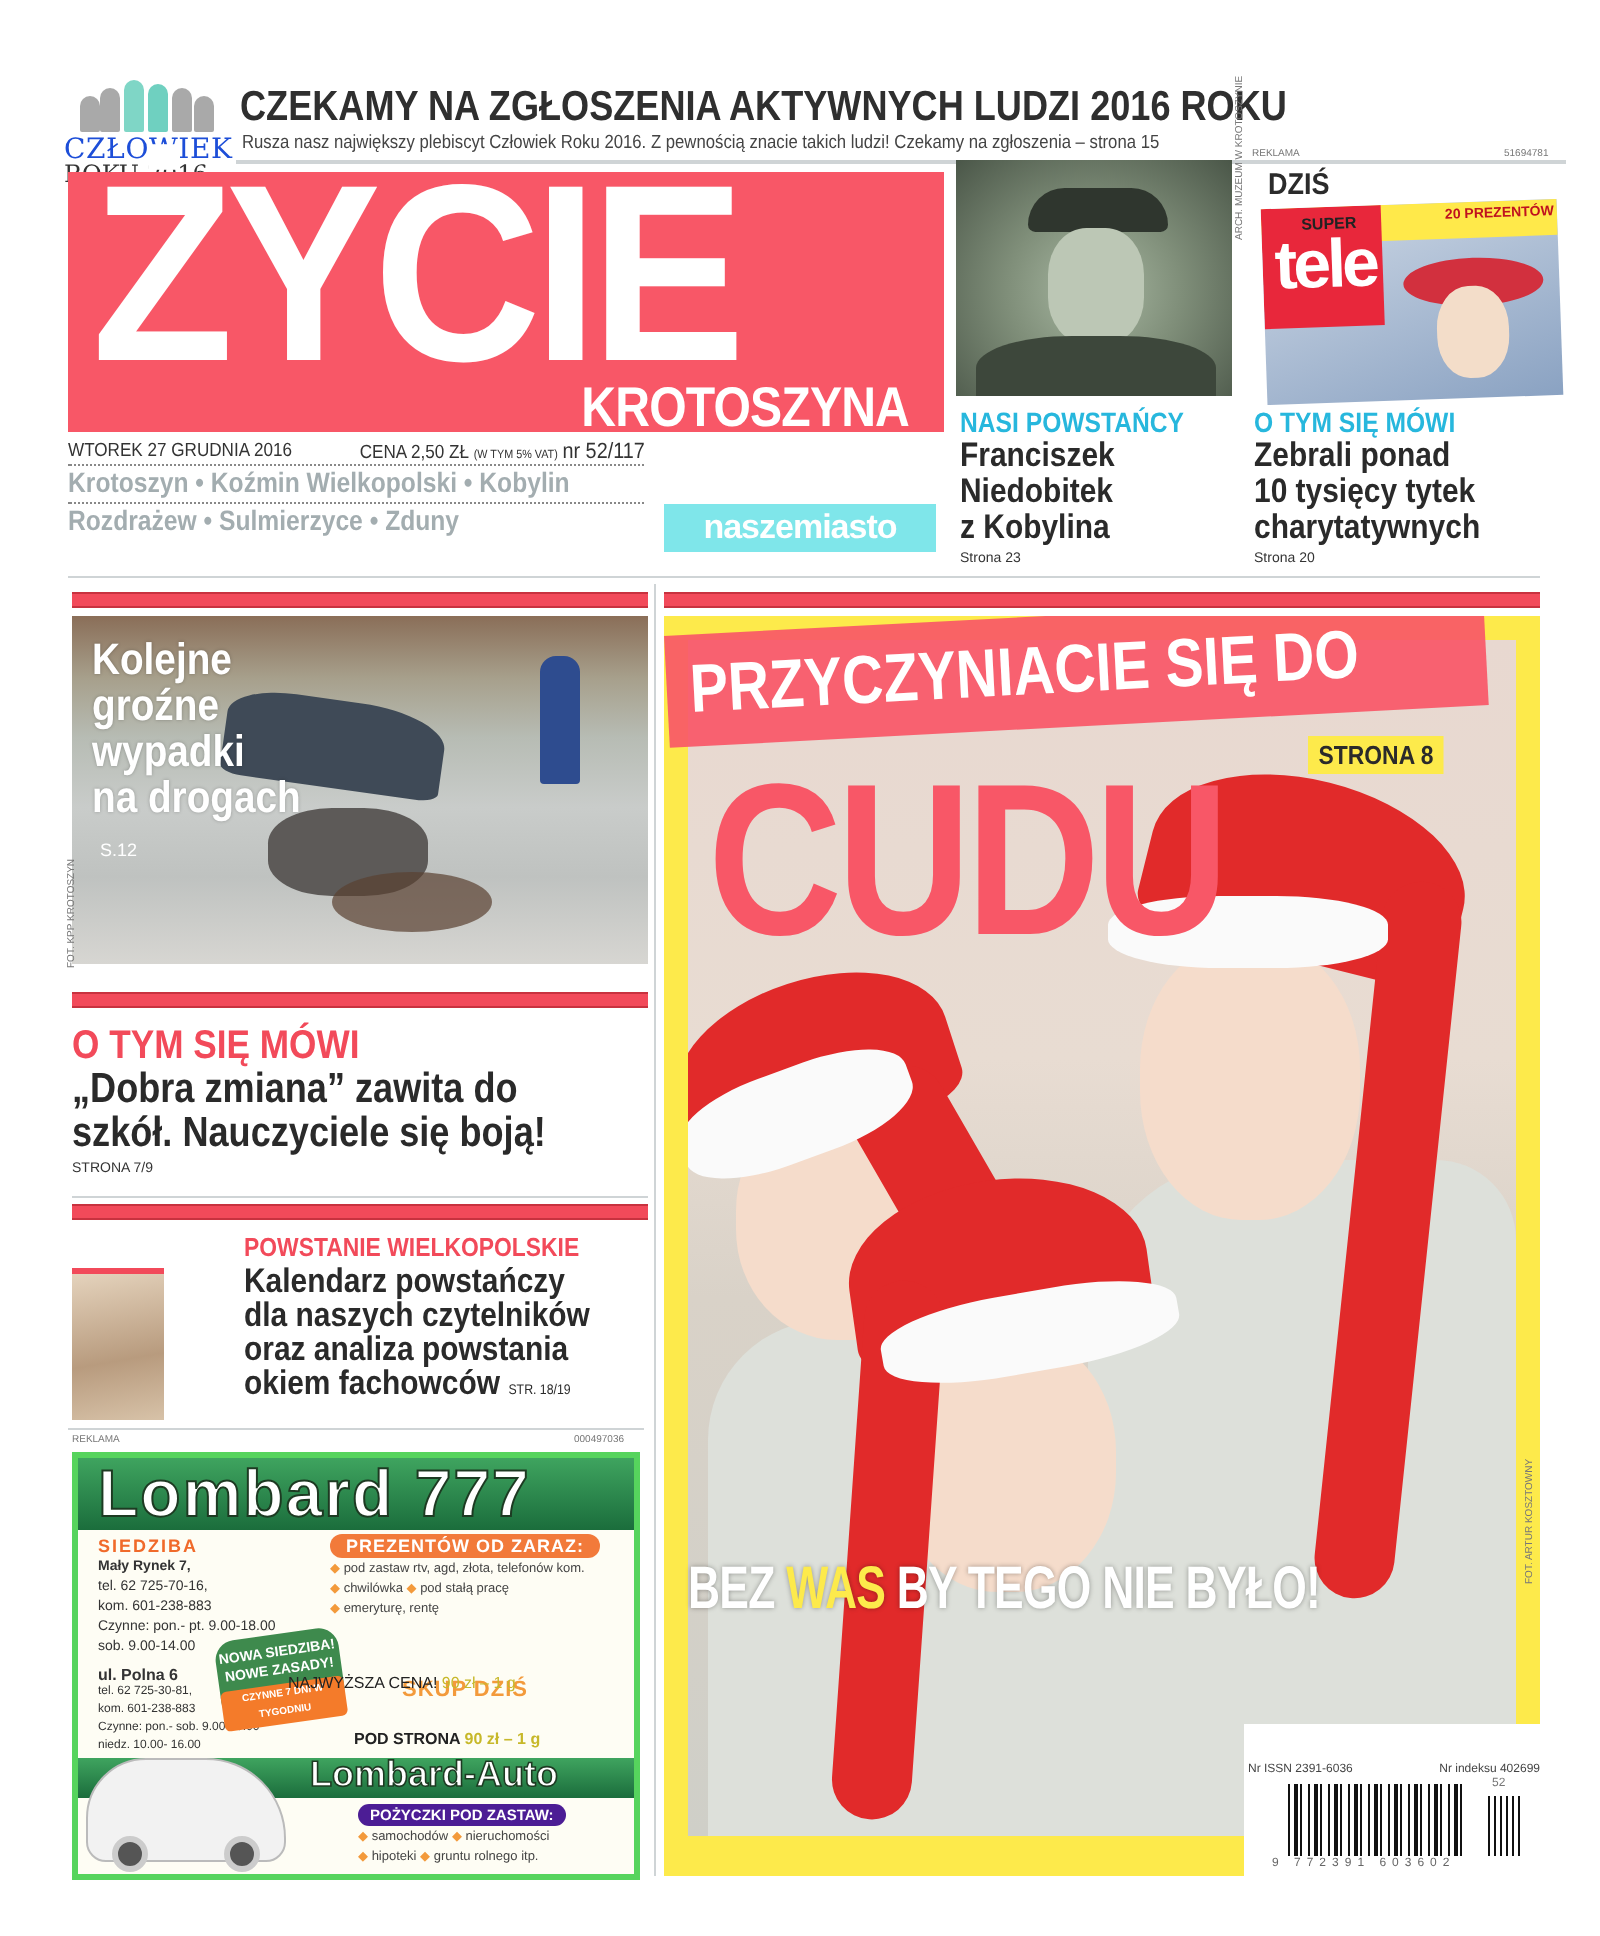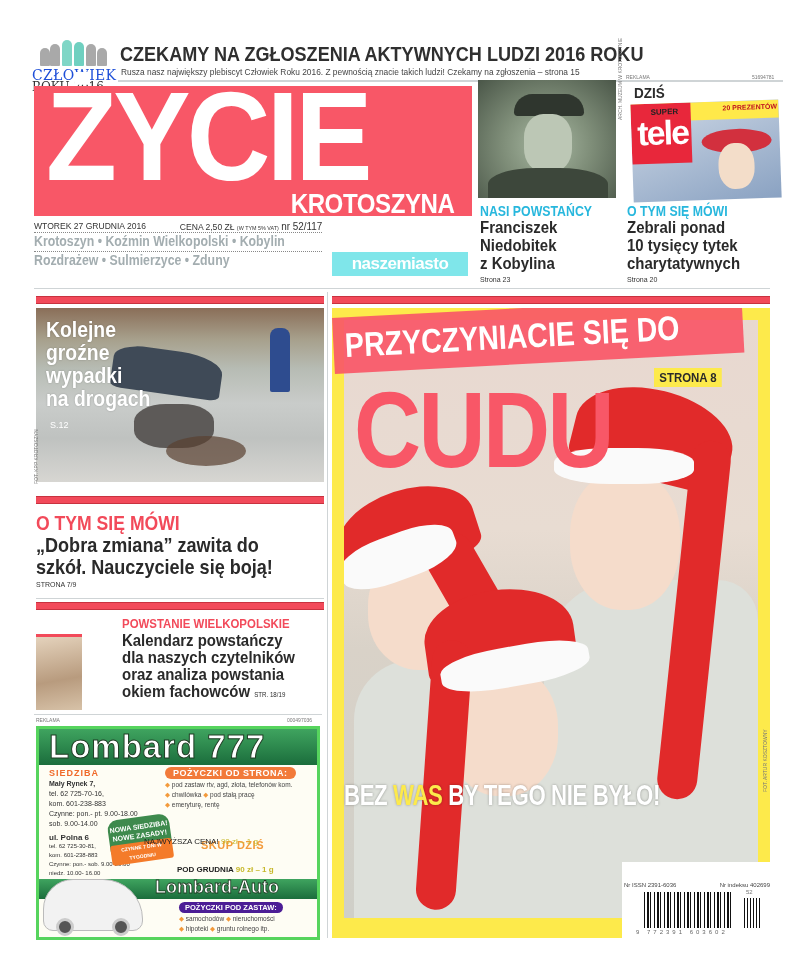--- a/index.html
+++ b/index.html
@@ -271,29 +271,29 @@
     <div>tel. 62 725-30-81,</div>
     <div>kom. 601-238-883</div>
     <div>Czynne: pon.- sob. 9.00-20.00</div>
     <div>niedz. 10.00- 16.00</div>
   </div>
   <div id="lb-bubble">
     <div>NOWA SIEDZIBA!</div>
     <div>NOWE ZASADY!</div>
     <span class="tag">CZYNNE 7 DNI W TYGODNIU</span>
   </div>
-  <div id="lb-pill">POŻYCZKI OD STRONA:</div>
+  <div id="lb-pill">PREZENTÓW OD ZARAZ:</div>
   <div id="lb-list">
     <div><span class="diamond">◆</span> <span>pod zastaw rtv, agd, złota, telefonów kom.</span></div>
     <div><span class="diamond">◆</span> <span>chwilówka</span> <span class="diamond">◆</span> <span>pod stałą pracę</span></div>
     <div><span class="diamond">◆</span> <span>emeryturę, rentę</span></div>
   </div>
   <div id="lb-skup">SKUP DZIŚ</div>
   <div id="lb-price1"><span>NAJWYŻSZA CENA!</span> <span class="gold">90 zł – 1 g</span></div>
-  <div id="lb-price2"><span>POD GRUDNIA</span> <span class="gold">90 zł – 1 g</span></div>
+  <div id="lb-price2"><span>POD STRONA</span> <span class="gold">90 zł – 1 g</span></div>
   <div id="lb-auto"></div>
   <div id="lb-car">
       <div class="w1"></div>
       <div class="w2"></div>
     </div>
   <div id="lb-auto-title">Lombard-Auto</div>
   <div id="lb-pill2">POŻYCZKI POD ZASTAW:</div>
   <div id="lb-list2">
     <div><span class="diamond">◆</span> <span>samochodów</span> <span class="diamond">◆</span> <span>nieruchomości</span></div>
     <div><span class="diamond">◆</span> <span>hipoteki</span> <span class="diamond">◆</span> <span>gruntu rolnego itp.</span></div>

